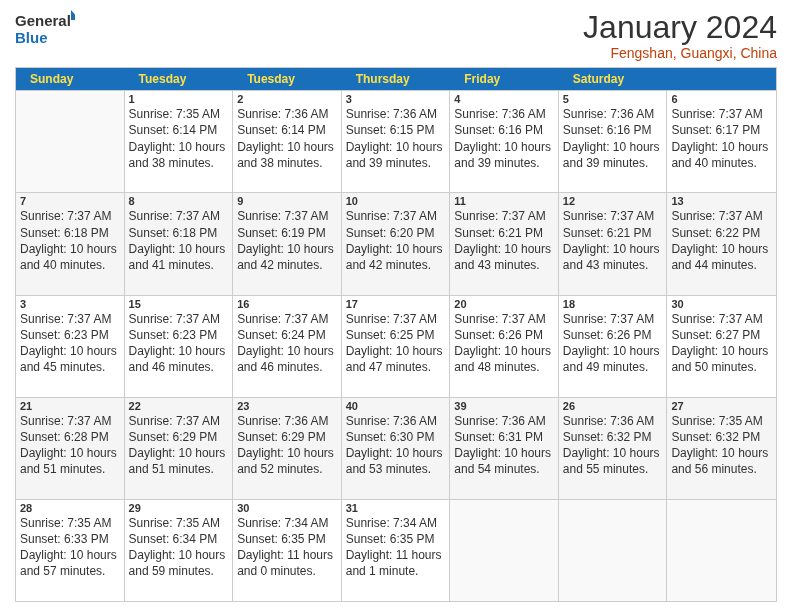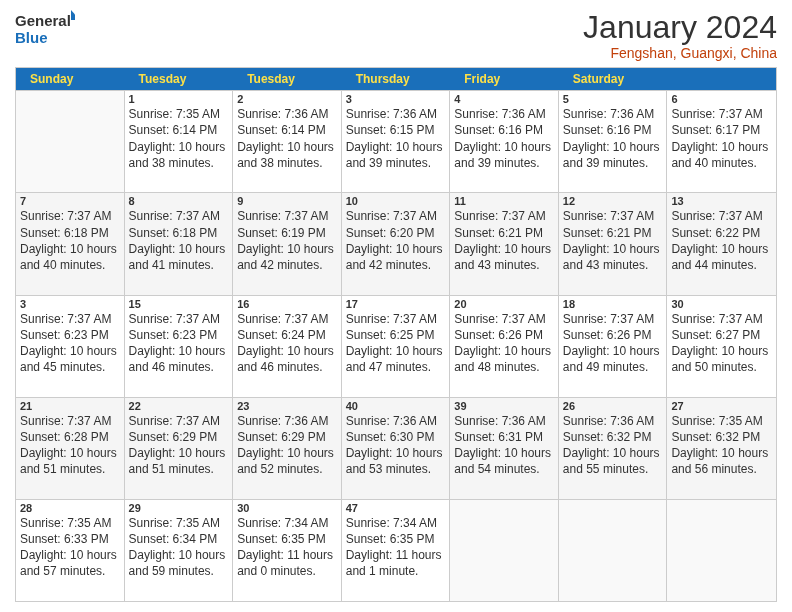--- a/index.html
+++ b/index.html
@@ -251,21 +251,21 @@
           </div>
           <div class="cal-cell">
             <span class="day-num">29</span>
             <div class="day-info">Sunrise: 7:35 AM<br>Sunset: 6:34 PM<br>Daylight: 10 hours and 59 minutes.</div>
           </div>
           <div class="cal-cell">
             <span class="day-num">30</span>
             <div class="day-info">Sunrise: 7:34 AM<br>Sunset: 6:35 PM<br>Daylight: 11 hours and 0 minutes.</div>
           </div>
           <div class="cal-cell">
-            <span class="day-num">47</span>
+            <span class="day-num">31</span>
             <div class="day-info">Sunrise: 7:34 AM<br>Sunset: 6:35 PM<br>Daylight: 11 hours and 1 minute.</div>
           </div>
           <div class="cal-cell empty"></div>
           <div class="cal-cell empty"></div>
           <div class="cal-cell empty"></div>
         </div>
       </div>
   </div>
 </div>
 

